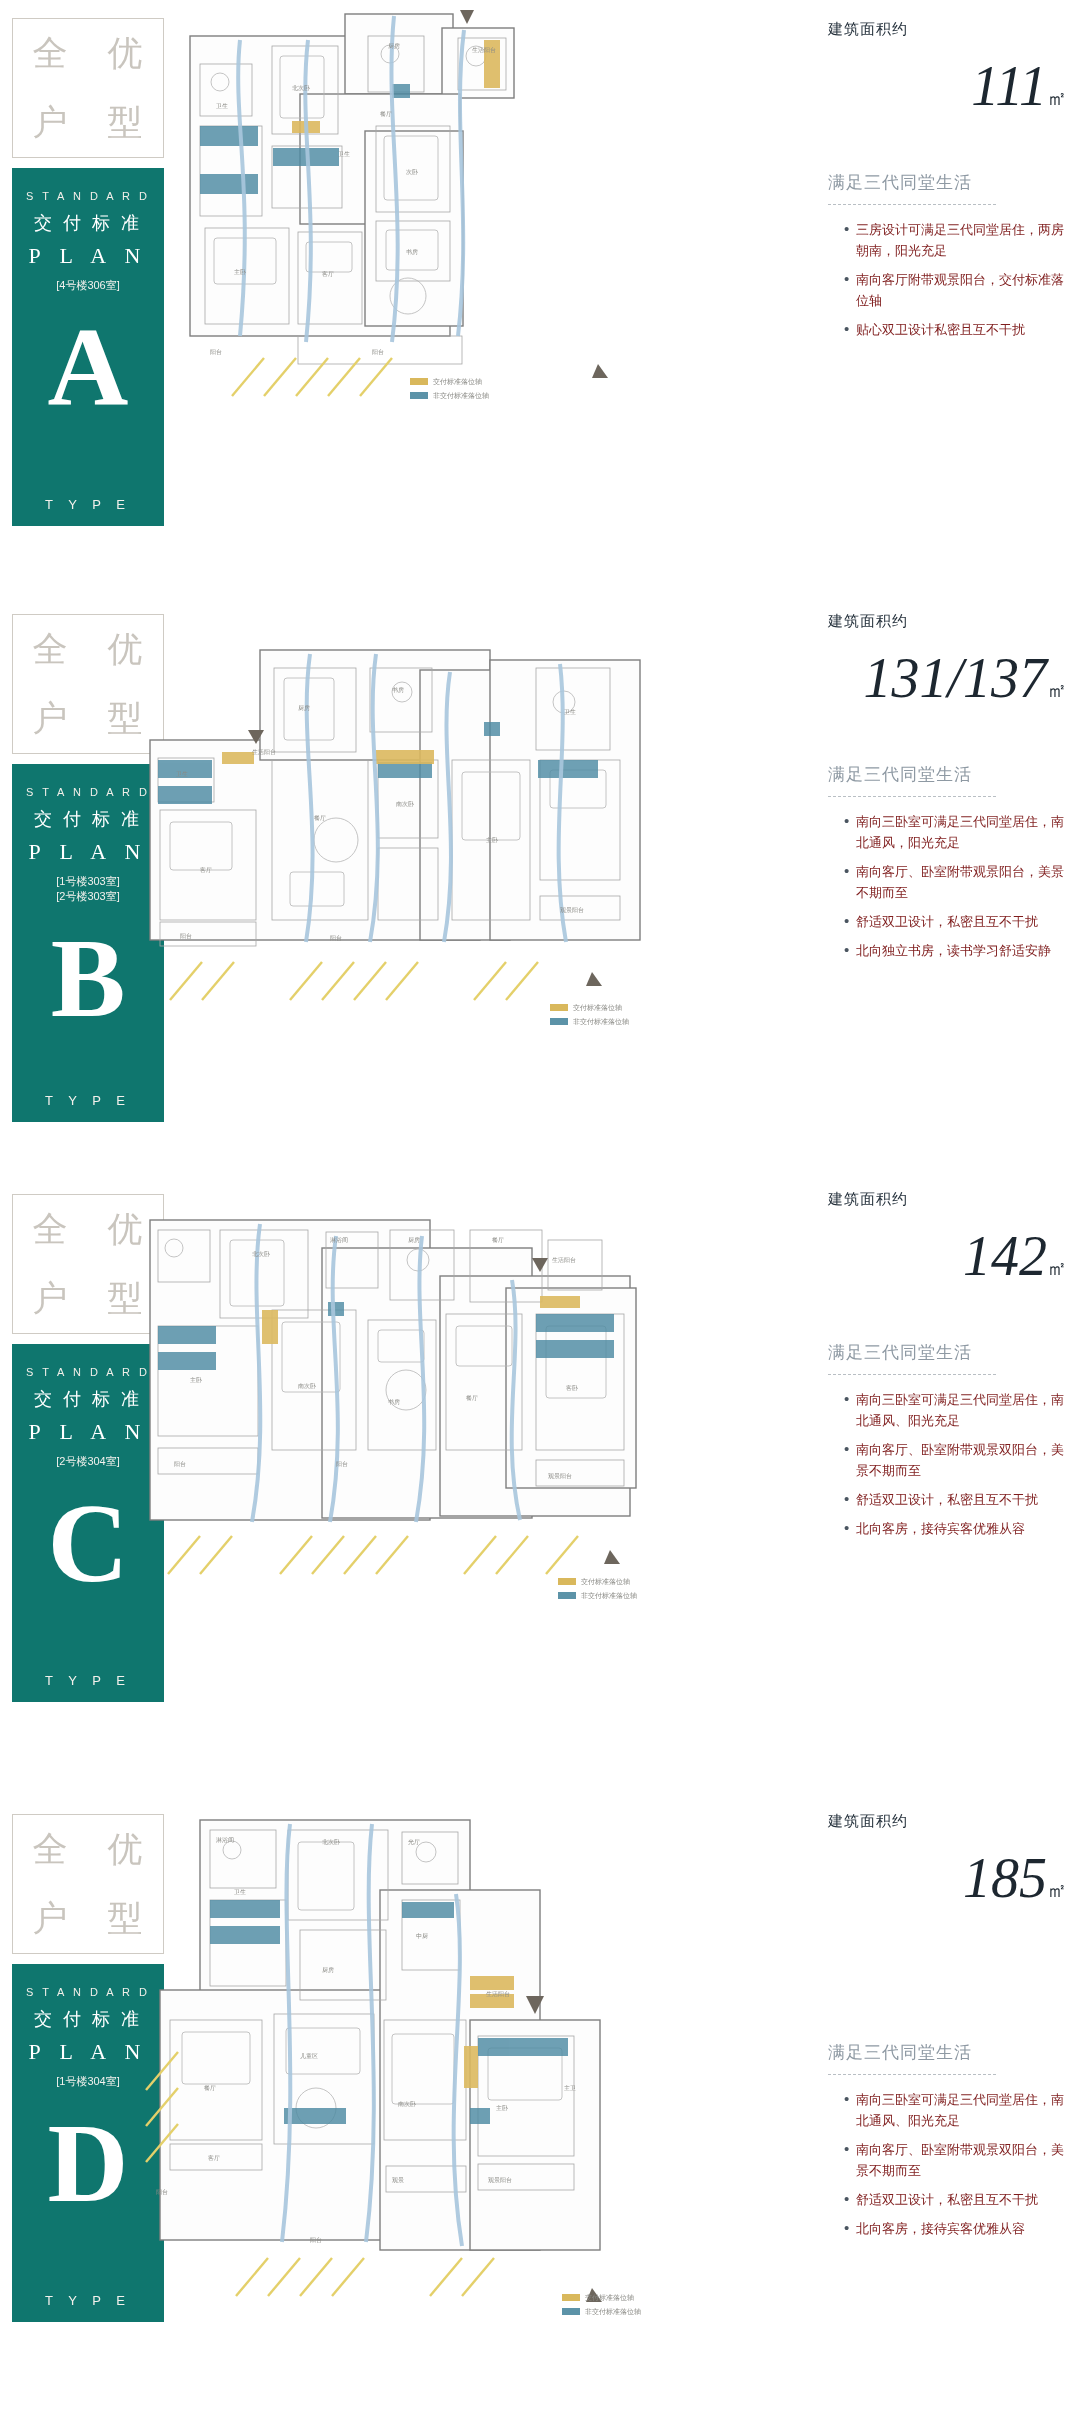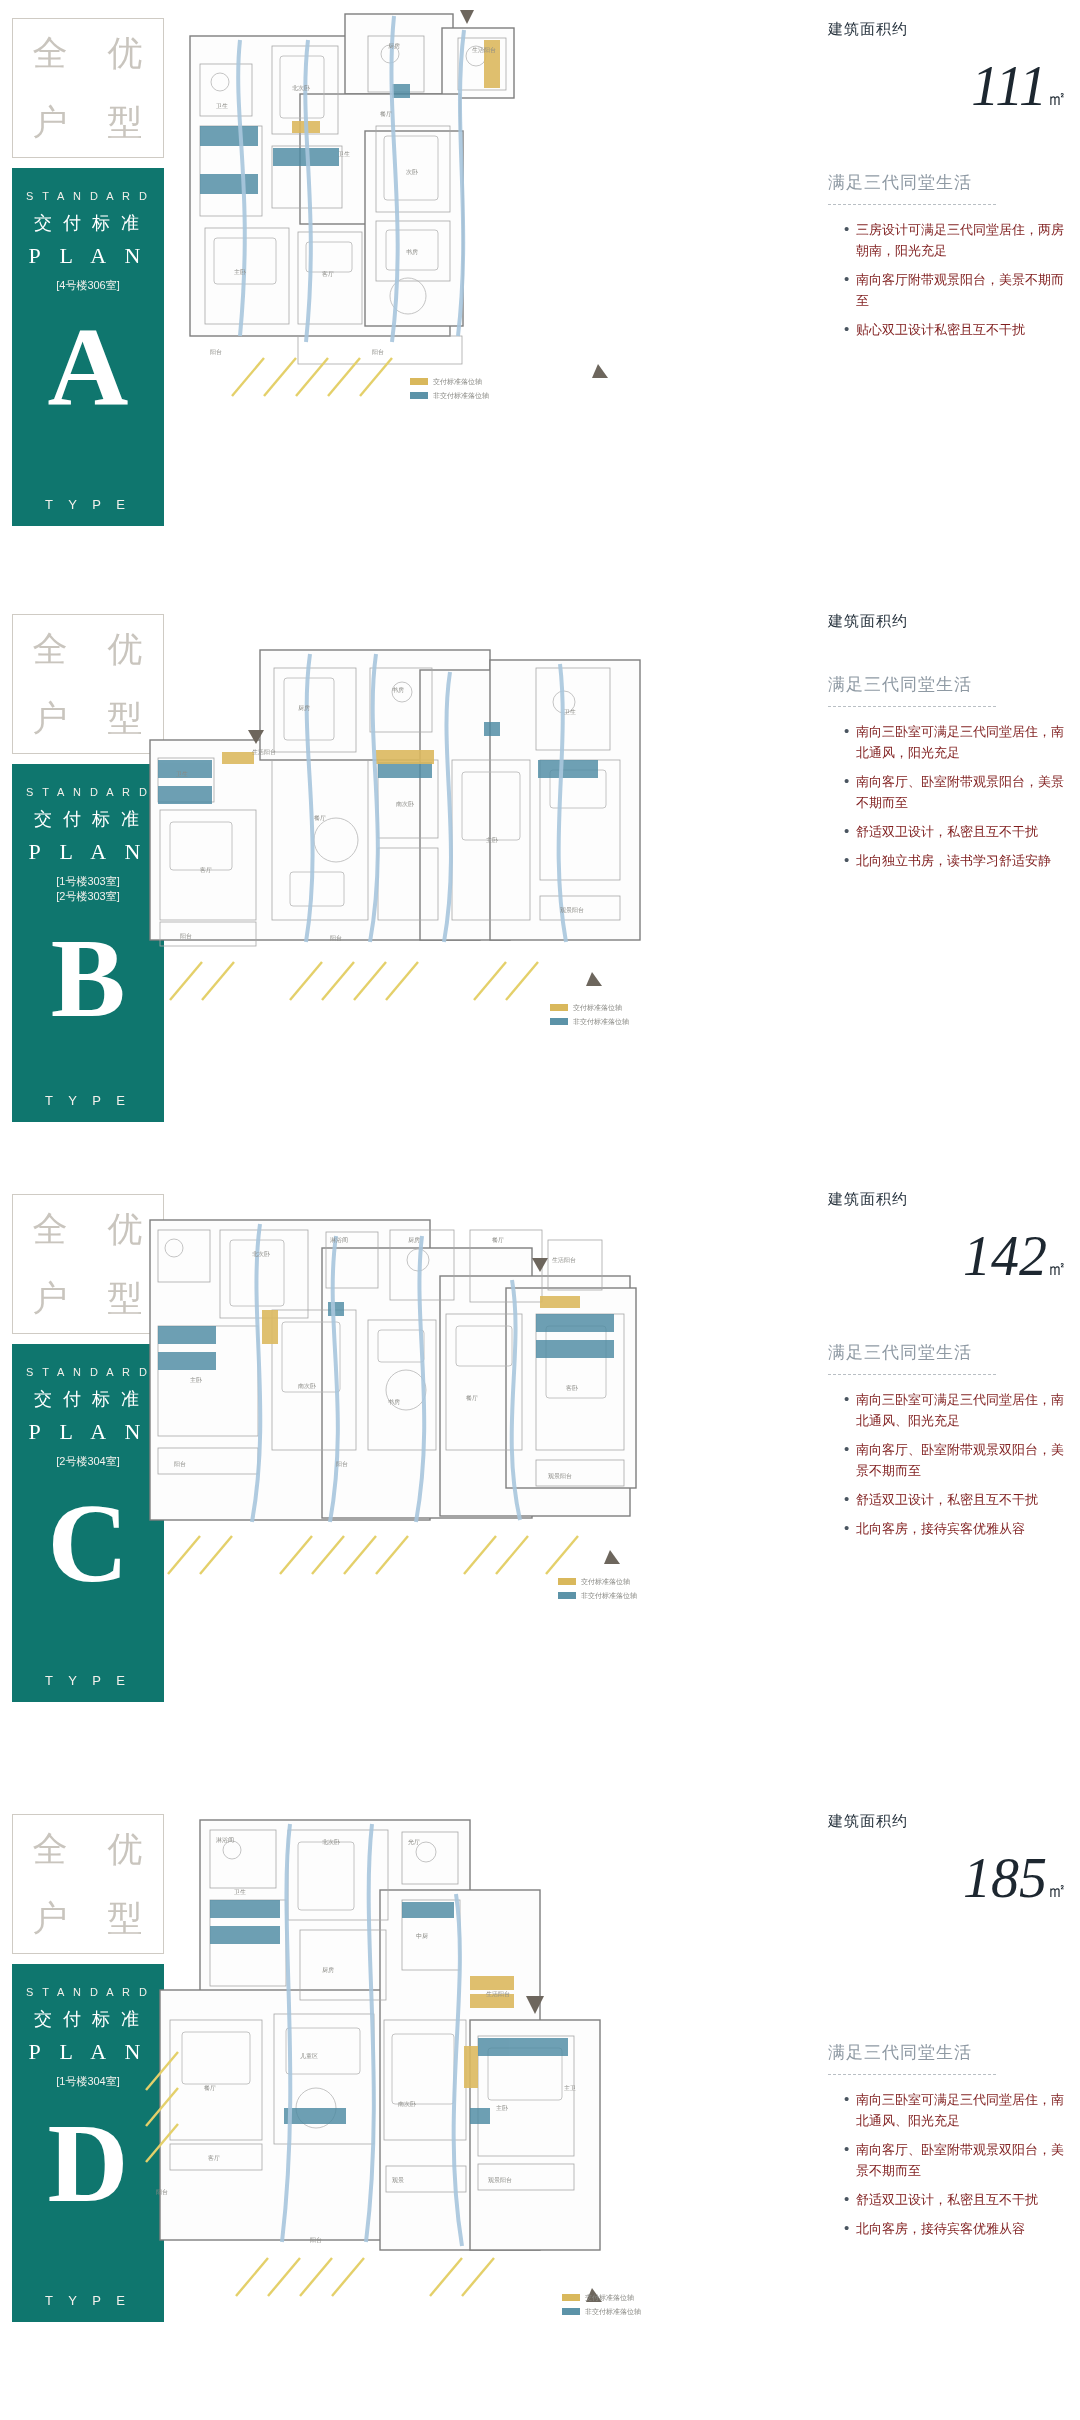--- a/index.html
+++ b/index.html
@@ -293,21 +293,21 @@
 
     <div class="rightcol" style="top:20px;">
       <div class="area-label">建筑面积约</div>
       <div class="area-value">
         <span>111</span><span class="sq">㎡</span>
       </div>
       <div class="feature-title">满足三代同堂生活</div>
       <div class="dashline"></div>
       <ul class="features">
         <li>三房设计可满足三代同堂居住，两房朝南，阳光充足</li>
-        <li>南向客厅附带观景阳台，美景不期而至</li>
+        <li>南向客厅附带观景阳台，交付标准落位轴</li>
         <li>贴心双卫设计私密且互不干扰</li>
       </ul>
     </div>
   </div>
 
   <div class="unit" style="position:absolute; top:600px; height:580px;">
 
     <div class="leftcol" style="top:14px;">
       <div class="badge-quan">
         <span>全</span>
@@ -413,20 +413,23 @@
           </div>
         <div class="row">
             <span class="sw sw-b"></span>
             <span>非交付标准落位轴</span>
           </div>
       </div>
     </div>
 
     <div class="rightcol" style="top:12px;">
       <div class="area-label">建筑面积约</div>
+      <div class="area-value">
+        <span>131/137</span><span class="sq">㎡</span>
+      </div>
       <div class="feature-title">满足三代同堂生活</div>
       <div class="dashline"></div>
       <ul class="features">
         <li>南向三卧室可满足三代同堂居住，南北通风，阳光充足</li>
         <li>南向客厅、卧室附带观景阳台，美景不期而至</li>
         <li>舒适双卫设计，私密且互不干扰</li>
         <li>北向独立书房，读书学习舒适安静</li>
       </ul>
     </div>
   </div>

